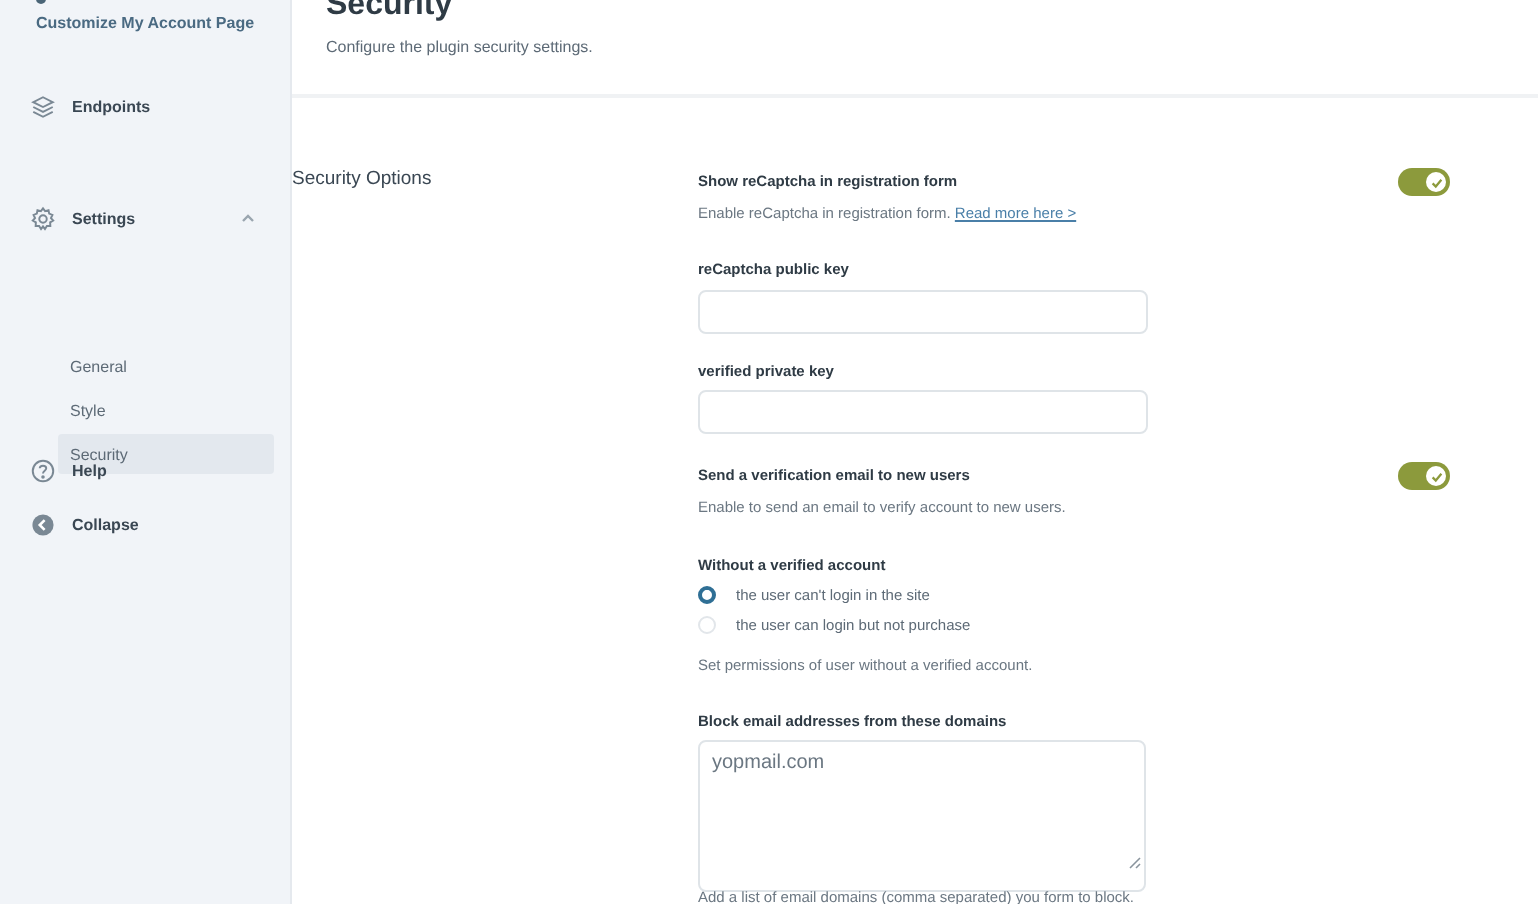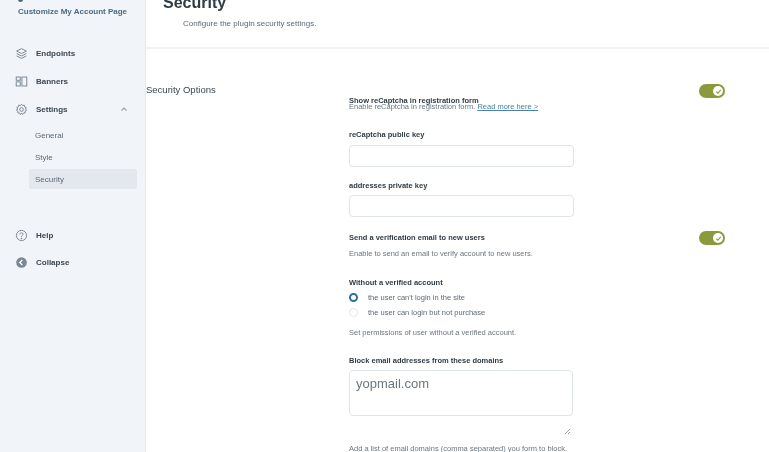--- a/index.html
+++ b/index.html
@@ -8,77 +8,67 @@
 
   
   .sidebar { position: absolute; left: 0; top: 0; width: 146px; height: 452px; background: #f1f4f8; border-right: 1px solid #e5e9ee; }
   .sb-dot { position: absolute; left: 18px; top: -3px; width: 5px; height: 5px; border-radius: 50%; background: #4a6577; }
   .sb-title { position: absolute; left: 18px; top: 7px; font-size: 8px; font-weight: bold; color: #4a6a82; white-space: nowrap; text-align: center; }
   .sb-item { position: absolute; left: 15px; height: 20px; width: 124px; display: flex; align-items: center; cursor: pointer; }
   .sb-item .ic { width: 13px; height: 13px; display: inline-flex; align-items: center; justify-content: center; margin-right: 8px; }
   .sb-item .ic svg { width: 13px; height: 13px; }
   .sb-item .lbl { font-size: 8px; font-weight: bold; color: #3a4753; }
   .sb-chev { position: absolute; right: 10px; top: 5px; width: 10px; height: 10px; }
-  .sb-sub { position: absolute; left: 29px; width: 108px; height: 20px; display: flex; align-items: center; padding-left: 6px; font-size: 8px; color: #5d6a76; cursor: pointer; border-radius: 2px; }
+  .sb-sub { position: absolute; left: 29px; width: 108px; height: 20px; display: flex; align-items: center; padding-left: 6px; font-size: 8px; color: #5d6a76; cursor: pointer; border-radius: 2px; margin-top: 48px; }
   .sb-sub.active { background: #e3e8ee; }
 
   
   .page-title { position: absolute; left: 163px; top: -6px; font-size: 16px; color: #2f3b45; }
-  .page-desc { position: absolute; left: 163px; top: 19px; font-size: 8px; color: #5d6a76; margin-left: 20px; }
+  .page-desc { position: absolute; left: 163px; top: 19px; font-size: 8px; color: #5d6a76; }
   .header-divider { position: absolute; left: 146px; top: 47px; width: 623px; height: 2px; background: #f0f2f4; }
 
   .section-title { position: absolute; left: 146px; top: 84px; font-size: 9.5px; color: #3a4753; }
 
   .f-label { position: absolute; left: 349px; font-size: 7.5px; font-weight: bold; color: #2f3b45; white-space: nowrap; }
   .f-desc { position: absolute; left: 349px; font-size: 7.5px; color: #6b7782; white-space: nowrap; }
   .f-desc a { color: #4a7fa8; text-decoration: underline; }
 
   .text-input { position: absolute; left: 349px; width: 225px; height: 22px; border: 1px solid #dfe4e8; border-radius: 4px; background: #fff; }
 
   .toggle { position: absolute; left: 699px; width: 26px; height: 14px; border-radius: 7px; background: #8c9a3c; cursor: pointer; }
   .toggle .knob { position: absolute; right: 2px; top: 2px; width: 10px; height: 10px; border-radius: 50%; background: #fff; display: flex; align-items: center; justify-content: center; }
   .toggle .knob svg { width: 7px; height: 7px; }
 
   .radio-row { position: absolute; left: 349px; height: 12px; display: flex; align-items: center; cursor: pointer; }
   .radio { width: 9px; height: 9px; border-radius: 50%; border: 1px solid #e2e6ea; background: #fff; margin-right: 10px; position: relative; }
   .radio.on { border: 2.5px solid #2f6f95; }
   .radio.on::after { content: ""; position: absolute; left: 0.5px; top: 0.5px; width: 3px; height: 3px; border-radius: 50%; background: #fff; }
   .radio-row .rl { font-size: 7.5px; color: #5d6a76; }
 
-  .textarea { position: absolute; left: 349px; top: 370px; width: 224px; height: 46px; border: 1px solid #dfe4e8; border-radius: 4px; background: #fff; padding: 5px 6px; font-family: "Liberation Sans", sans-serif; font-size: 13px; color: #6b7782; resize: none; }
+  .textarea { position: absolute; left: 349px; top: 370px; width: 224px; height: 76px; border: 1px solid #dfe4e8; border-radius: 4px; background: #fff; padding: 5px 6px; font-family: "Liberation Sans", sans-serif; font-size: 10px; color: #6b7782; resize: none; }
   .resize-grip { position: absolute; left: 563px; top: 427px; width: 8px; height: 8px; }
 </style>
 </head>
 <body>
 
 <aside class="sidebar">
   <div class="sb-dot"></div>
   <div class="sb-title">Customize My Account Page</div>
 
   <div class="sb-item" style="top:43px">
     <span class="ic">
       <svg viewBox="0 0 16 16" fill="none" stroke="#7a8894" stroke-width="1.2">
           <path d="M8 2 L14 5 L8 8 L2 5 Z"></path>
           <path d="M2 8 L8 11 L14 8"></path>
           <path d="M2 11 L8 14 L14 11"></path>
         </svg>
     </span>
     <span class="lbl">Endpoints</span>
   </div>
 
-  <div class="sb-item" style="top:71px">
-    <span class="ic">
-      <svg viewBox="0 0 16 16" fill="none" stroke="#7a8894" stroke-width="1.2">
-          <rect x="1.5" y="2.5" width="5" height="4"></rect>
-          <rect x="1.5" y="8.5" width="5" height="5"></rect>
-          <rect x="8.5" y="2.5" width="6" height="11"></rect>
-        </svg>
-    </span>
-    <span class="lbl">Banners</span>
-  </div>
 
   <div class="sb-item" style="top:99px">
     <span class="ic">
       <svg viewBox="0 0 16 16" fill="none" stroke="#7a8894" stroke-width="1.2">
           <circle cx="8" cy="8" r="2.3"></circle>
           <path d="M8 1.5 L9.3 3.2 L11.4 2.6 L11.8 4.7 L13.8 5.5 L12.9 7.4 L14.3 9 L12.4 10.1 L12.5 12.3 L10.4 12.3 L9.2 14.2 L8 12.6 L6.8 14.2 L5.6 12.3 L3.5 12.3 L3.6 10.1 L1.7 9 L3.1 7.4 L2.2 5.5 L4.2 4.7 L4.6 2.6 L6.7 3.2 Z"></path>
         </svg>
     </span>
     <span class="lbl">Settings</span>
     <svg class="sb-chev" viewBox="0 0 10 10" fill="none" stroke="#9aa5af" stroke-width="1.2">
@@ -112,37 +102,37 @@
     <span class="lbl">Collapse</span>
   </div>
 </aside>
 
 <h1 class="page-title">Security</h1>
 <div class="page-desc">Configure the plugin security settings.</div>
 <div class="header-divider"></div>
 
 <div class="section-title">Security Options</div>
 
-<div class="f-label" style="top:96px">Show reCaptcha in registration form</div>
+<div class="f-label" style="top:86px">Show reCaptcha in registration form</div>
 <div class="f-desc" style="top:102px">
   <span>Enable reCaptcha in registration form.</span>
   <a>Read more here &gt;</a>
 </div>
 <div class="toggle" style="top:84px">
   <span class="knob">
     <svg viewBox="0 0 8 8" fill="none" stroke="#8c9a3c" stroke-width="1.3">
         <path d="M1.5 4.2 L3.3 6 L6.5 2.2"></path>
       </svg>
   </span>
 </div>
 
 <div class="f-label" style="top:130px">reCaptcha public key</div>
 <input class="text-input" style="top: 145px;" type="text" value="">
 
-<div class="f-label" style="top:181px">addresses private key</div>
+<div class="f-label" style="top:181px">verified private key</div>
 <input class="text-input" style="top: 195px;" type="text" value="">
 
 <div class="f-label" style="top:233px">Send a verification email to new users</div>
 <div class="f-desc" style="top:249px">Enable to send an email to verify account to new users.</div>
 <div class="toggle" style="top:231px">
   <span class="knob">
     <svg viewBox="0 0 8 8" fill="none" stroke="#8c9a3c" stroke-width="1.3">
         <path d="M1.5 4.2 L3.3 6 L6.5 2.2"></path>
       </svg>
   </span>

